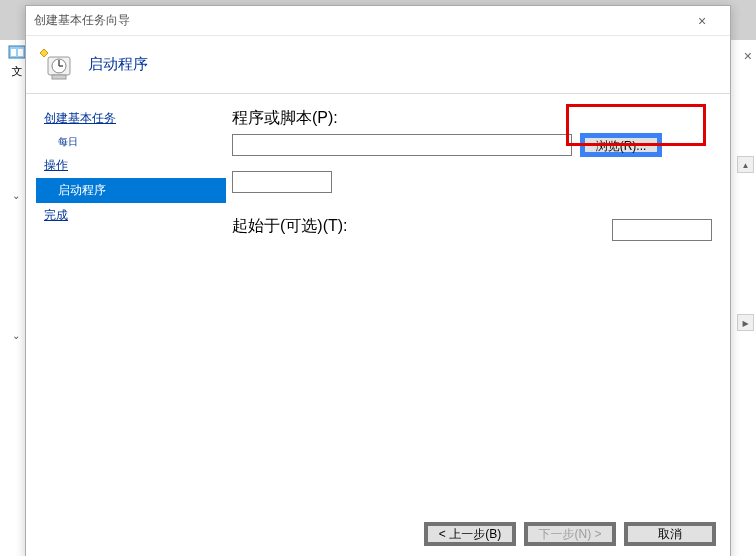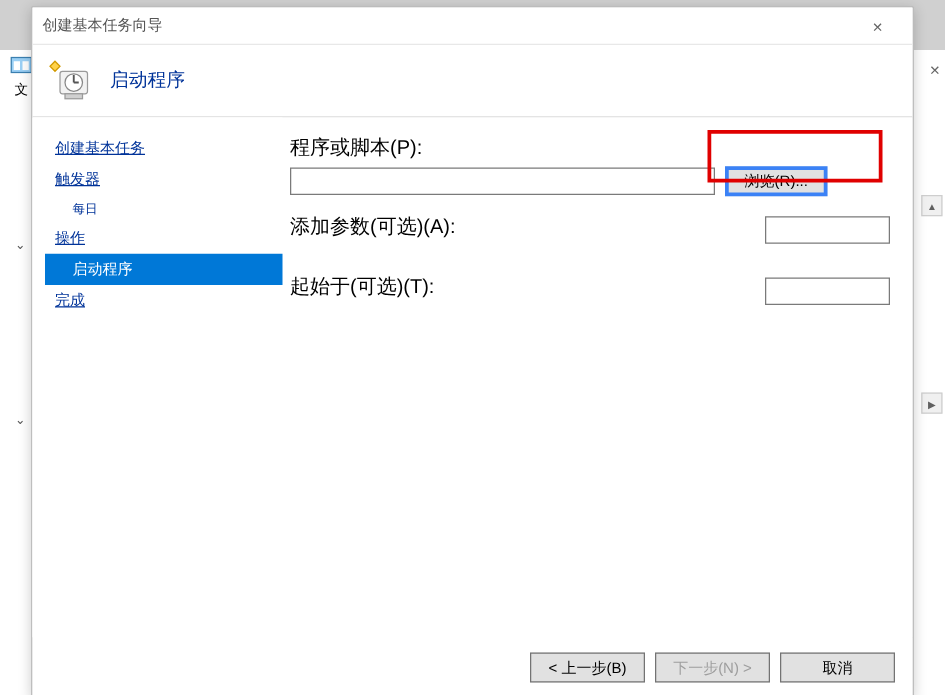--- a/index.html
+++ b/index.html
@@ -181,21 +181,21 @@
       height: 22px;
       border: 1px solid #7a7a7a;
       font-size: 12px;
       padding: 0 4px;
       background: #fff;
     }
     .browse-btn {
       width: 82px;
       height: 24px;
       margin-left: 8px;
-      border: 3px solid #3b82f6;
+      border: 5px solid #3b82f6;
       background: #e1e1e1;
       font-size: 12px;
       cursor: default;
     }
     .highlight-box {
       position: absolute;
       border: 3px solid #e00000;
       pointer-events: none;
     }
     .small-input {
@@ -223,21 +223,21 @@
       display: flex;
       justify-content: flex-end;
       align-items: center;
       padding: 0 14px;
       gap: 8px;
       background: #fff;
     }
     .footer-btn {
       width: 92px;
       height: 24px;
-      border: 1px solid #737373;
+      border: 4px solid #737373;
       background: #e1e1e1;
       font-size: 12px;
       cursor: default;
     }
     .footer-btn.disabled {
       color: #9e9e9e;
     }
   </style>
 </head>
 <body>
@@ -276,39 +276,37 @@
         <rect x="14" y="28" width="14" height="4" fill="#d0d0d0" stroke="#9a9a9a"></rect>
       </svg>
     </div>
     <div class="header-title">启动程序</div>
   </div>
 
   <div class="body">
 
     <div class="sidebar">
       <div class="side-item">创建基本任务</div>
-      <div class="side-item">触发器</div>
       <div class="side-sub">每日</div>
       <div class="side-item">操作</div>
       <div class="side-selected">启动程序</div>
       <div class="side-item">完成</div>
     </div>
 
     <div class="content">
 
       <div class="form-label">程序或脚本(P):</div>
       <div class="form-row">
         <input class="program-input" type="text" value="" style="">
         <button class="browse-btn">浏览(R)...</button>
       </div>
 
       <div class="highlight-box" style="left:340px; top:10px; width:140px; height:42px;"></div>
 
       <div class="row-args">
-        <span class="form-label">添加参数(可选)(A):</span>
         <input class="small-input" type="text" value="" style="">
       </div>
 
       <div class="row-start">
         <span class="form-label">起始于(可选)(T):</span>
         <input class="small-input" type="text" value="" style="">
       </div>
 
     </div>
   </div>

